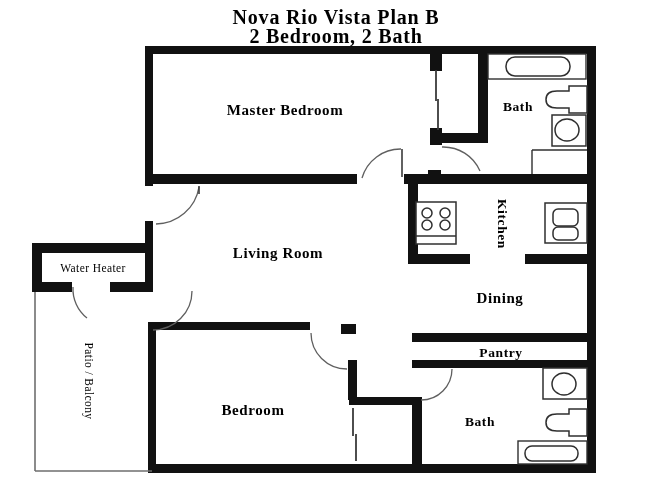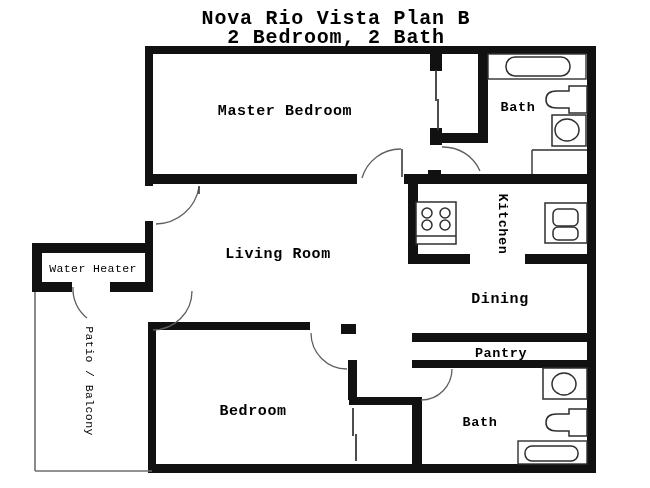--- a/index.html
+++ b/index.html
@@ -1,17 +1,17 @@
 <!DOCTYPE html>
 <html><head>
 <meta charset="utf-8">
 <style>
   html,body{margin:0;padding:0;background:#ffffff;}
   .stage{position:relative;width:650px;height:488px;background:#ffffff;overflow:hidden;
-         font-family:Liberation Mono, monospace;}
+         font-family:Liberation Serif, serif;}
   svg{display:block;}
   .wall{fill:#111111;stroke:none;}
   .stub{fill:#111111;stroke:none;}
   .fixture{fill:#ffffff;stroke:#2f2f2f;stroke-width:1.5;}
   .fixture-thin{fill:none;stroke:#2f2f2f;stroke-width:1.4;}
   .burner{fill:#ffffff;stroke:#2f2f2f;stroke-width:1.5;}
   .door-arc{fill:none;stroke:#5f5f5f;stroke-width:1.3;}
   .door-leaf{stroke:#3a3a3a;stroke-width:1.6;}
   .slide-door{stroke:#3a3a3a;stroke-width:1.8;}
   .patio-line{stroke:#6e6e6e;stroke-width:1.6;}

